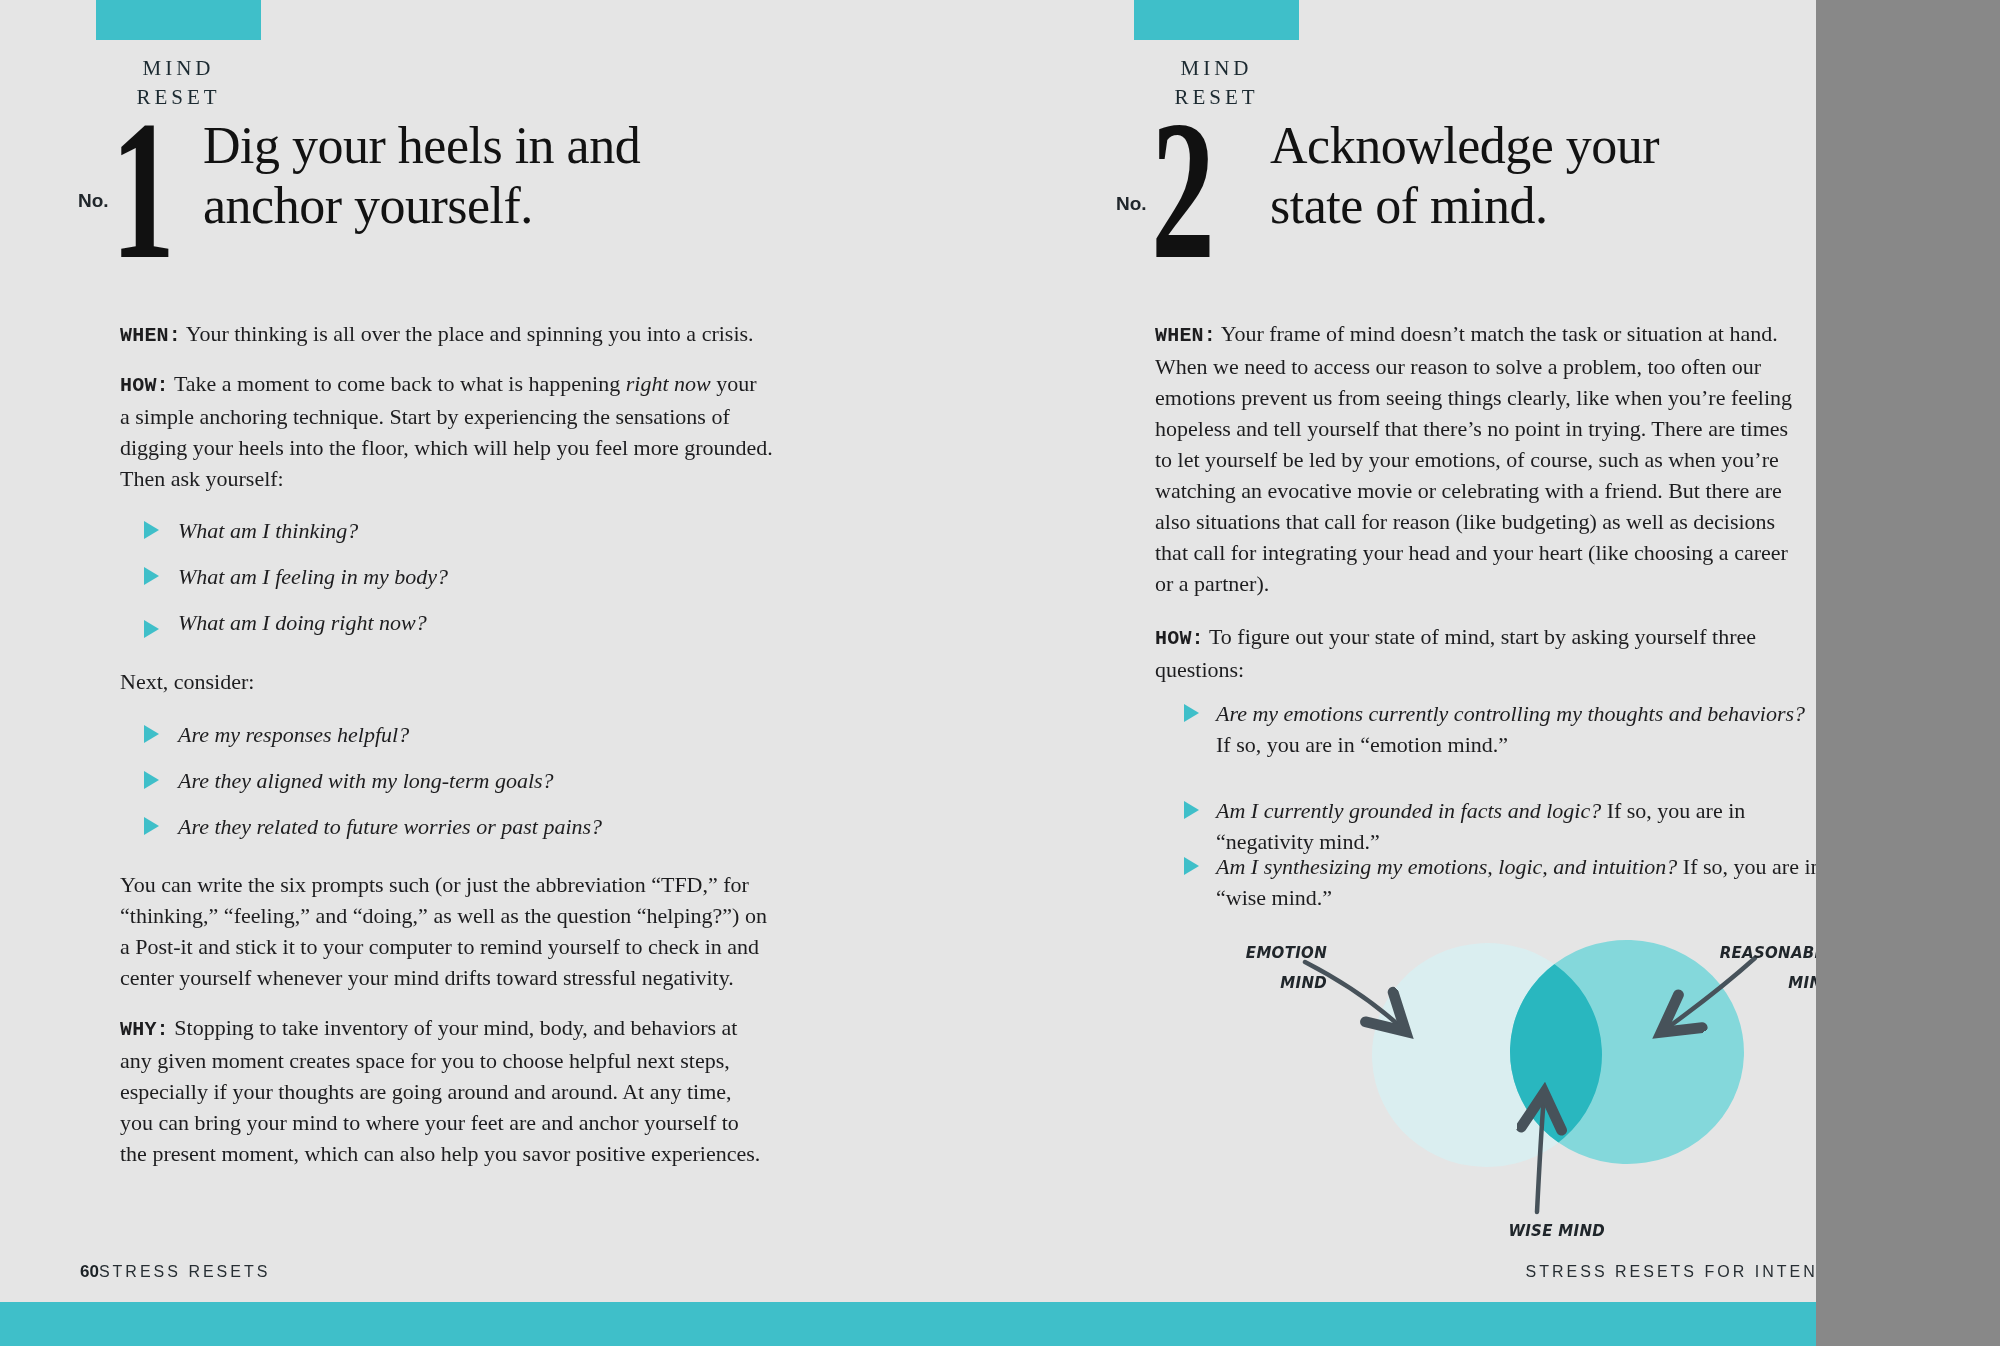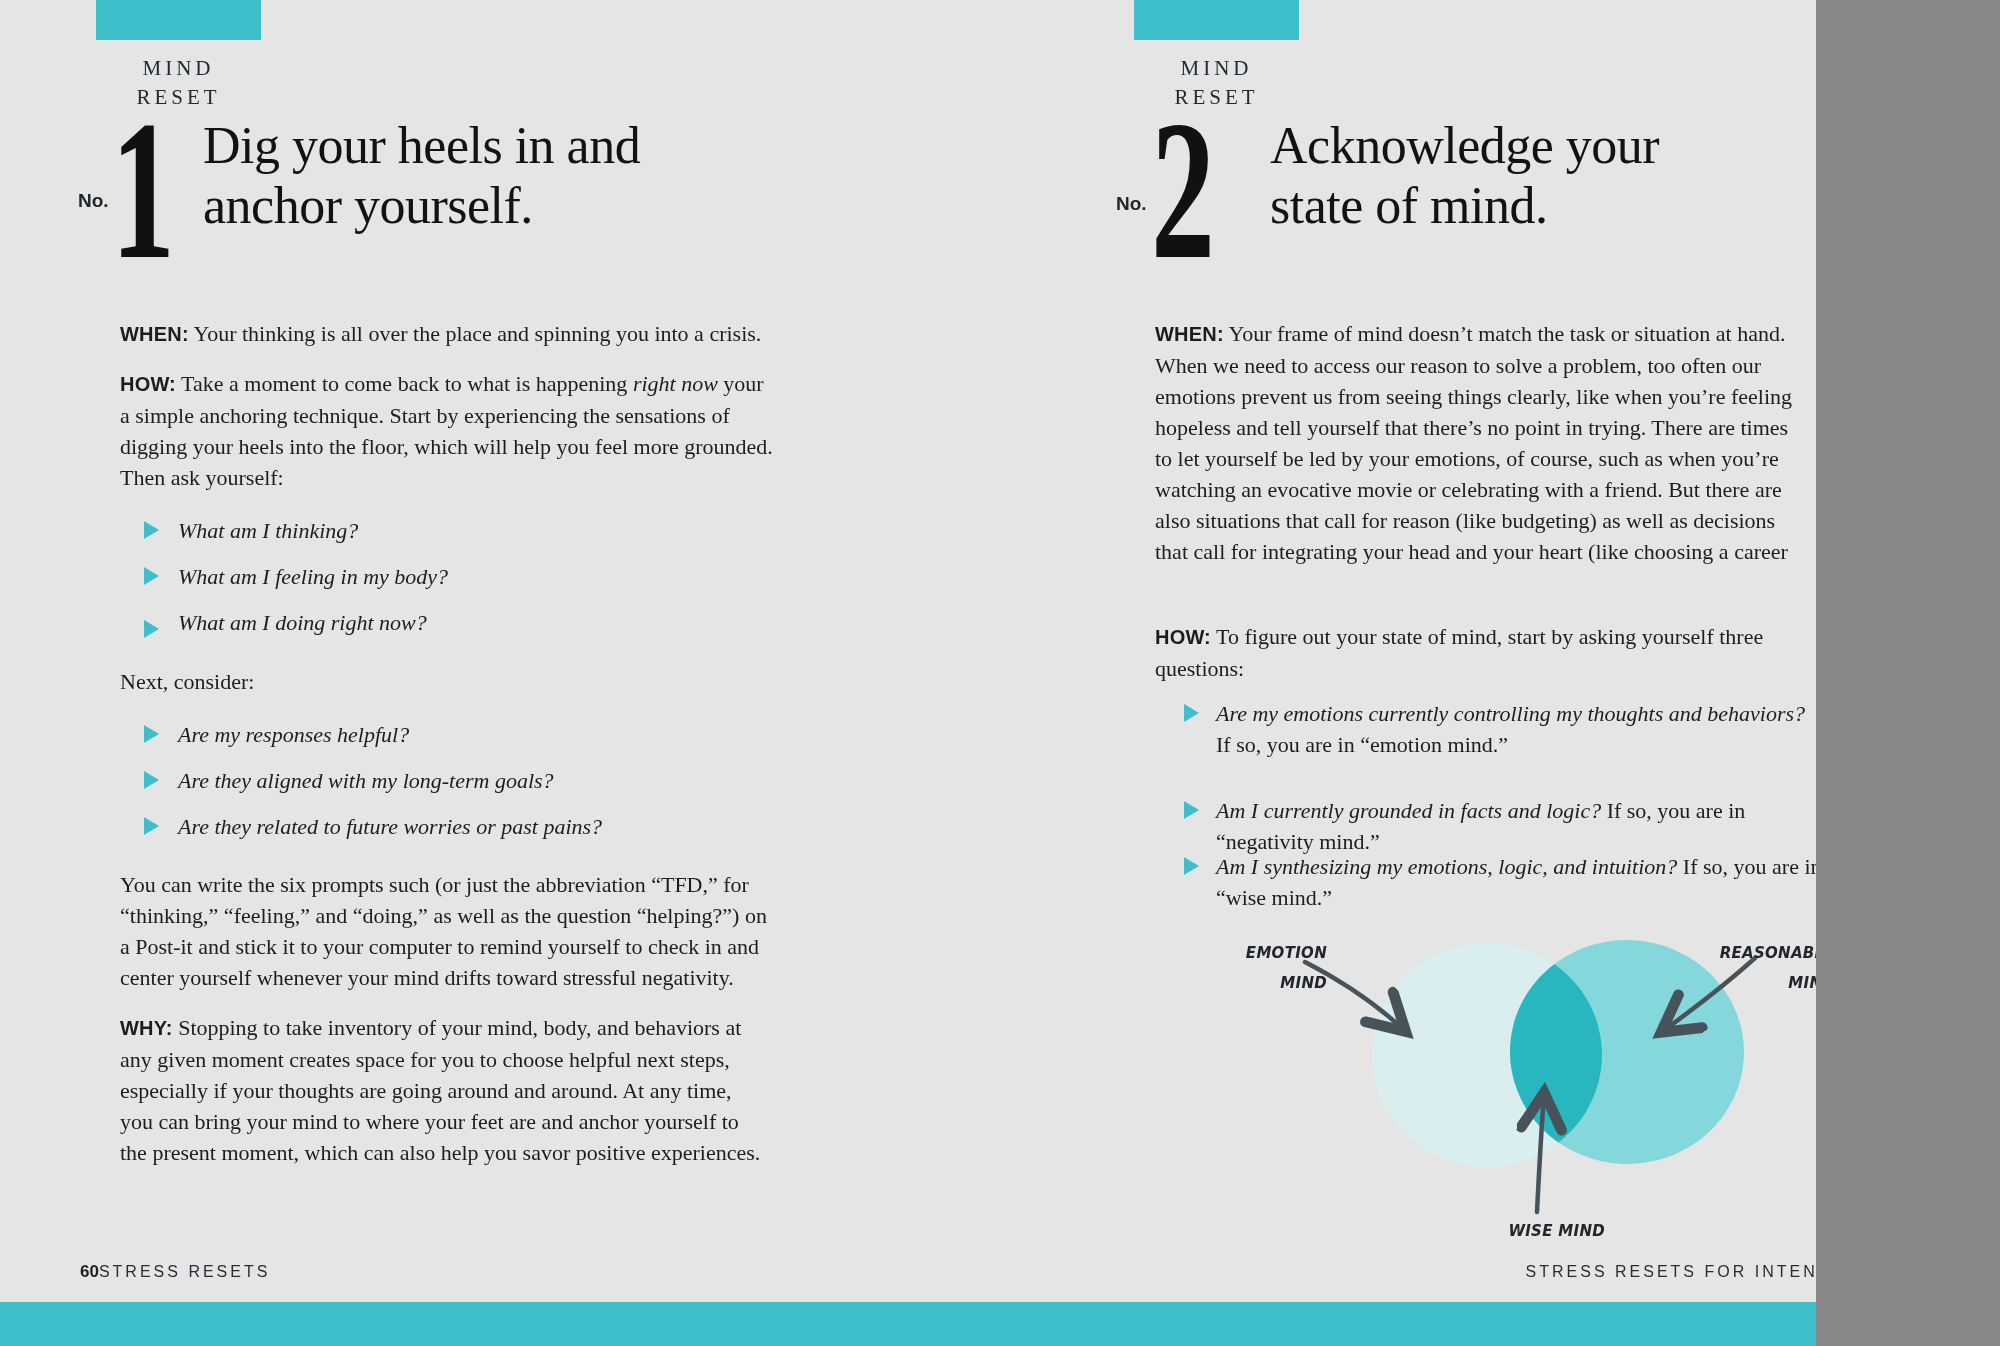--- a/index.html
+++ b/index.html
@@ -21,21 +21,21 @@
   .no-label.left{left:78px;top:190px;} .no-label.right{left:1116px;top:193px;}
   .numeral{position:absolute;top:90px;width:100px;text-align:center;font-weight:700;
            font-size:200px;line-height:1;transform:scaleX(.64);transform-origin:center top;color:#111;}
   .numeral.left{left:93px;} .numeral.right{left:1133px;}
   .title{position:absolute;top:116px;font-size:52px;line-height:60px;font-weight:400;
          letter-spacing:-.5px;color:#121212;}
   .title.left{left:203px;} .title.right{left:1270px;}
   .title span{display:block;}
   .para{position:absolute;font-size:22px;color:var(--ink);}
   .para .ln{line-height:31px;white-space:nowrap;}
-  .para .b{font-family:Liberation Sans, sans-serif;font-weight:700;font-size:20px;letter-spacing:.2px;}
+  .para .b{font-family:Liberation Mono, monospace;font-weight:700;font-size:20px;letter-spacing:.2px;}
   .para .i{font-style:italic;}
   .bullet{position:absolute;display:flex;align-items:flex-start;}
   .tri{flex:0 0 auto;width:0;height:0;border-top:9px solid transparent;border-bottom:9px solid transparent;
        border-left:15px solid var(--accent);margin-top:6px;}
   .bullet .para{position:static;}
   .bullet.bl .btext{margin-left:19px;} .bullet.br .btext{margin-left:17px;}
   .venn-label{position:absolute;font-family:"DejaVu Sans",sans-serif;font-weight:700;font-style:italic;
               font-size:15px;line-height:30px;text-align:right;color:#20262b;letter-spacing:.3px;}
   .venn-label span{display:block;}
   .footer{position:absolute;top:1262px;display:flex;align-items:baseline;
@@ -149,20 +149,21 @@
 
   <div class="para" style="left:1155px;top:318px;">
       <div class="ln"><span class="b">WHEN:</span><span> Your frame of mind doesn’t match the task or situation at hand.</span></div>
       <div class="ln"><span>When we need to access our reason to solve a problem, too often our</span></div>
       <div class="ln"><span>emotions prevent us from seeing things clearly, like when you’re feeling</span></div>
       <div class="ln"><span>hopeless and tell yourself that there’s no point in trying. There are times</span></div>
       <div class="ln"><span>to let yourself be led by your emotions, of course, such as when you’re</span></div>
       <div class="ln"><span>watching an evocative movie or celebrating with a friend. But there are</span></div>
       <div class="ln"><span>also situations that call for reason (like budgeting) as well as decisions</span></div>
       <div class="ln"><span>that call for integrating your head and your heart (like choosing a career</span></div>
+      <div class="ln"><span>or a partner).</span></div>
     </div>
   <div class="para" style="left:1155px;top:621px;">
       <div class="ln"><span class="b">HOW:</span><span> To figure out your state of mind, start by asking yourself three</span></div>
       <div class="ln"><span>questions:</span></div>
     </div>
 
   <div class="bullet br" style="left:1184px;top:698px;">
     <span class="tri"></span>
     <div class="para btext">
         <div class="ln"><span class="i">Are my emotions currently controlling my thoughts and behaviors?</span></div>

